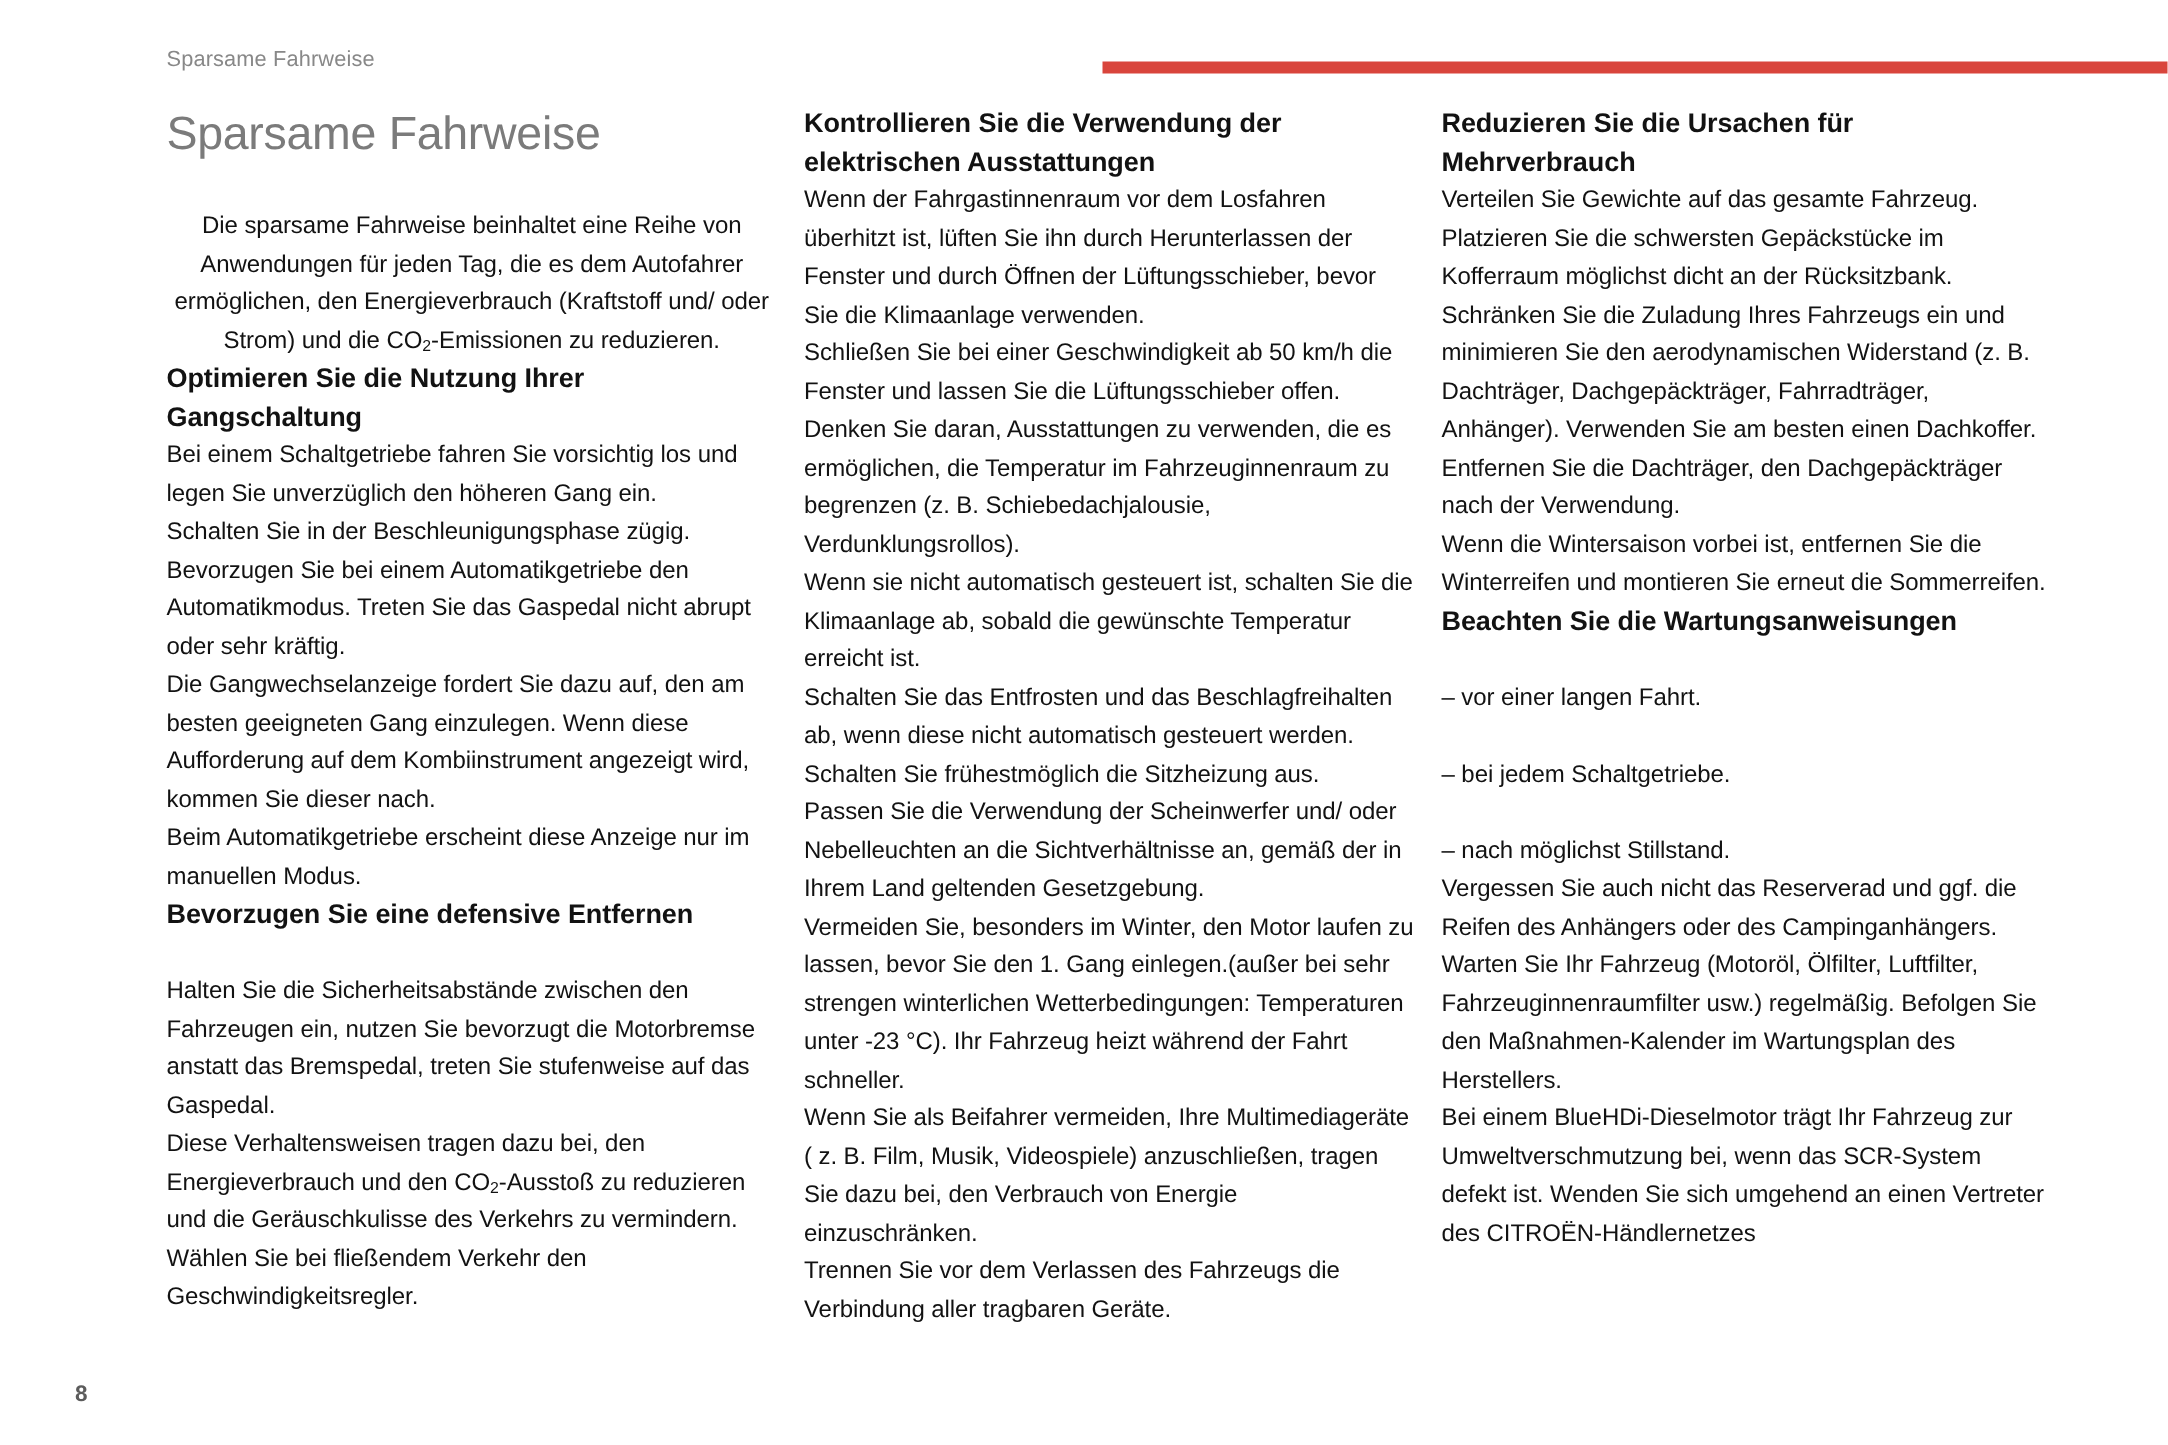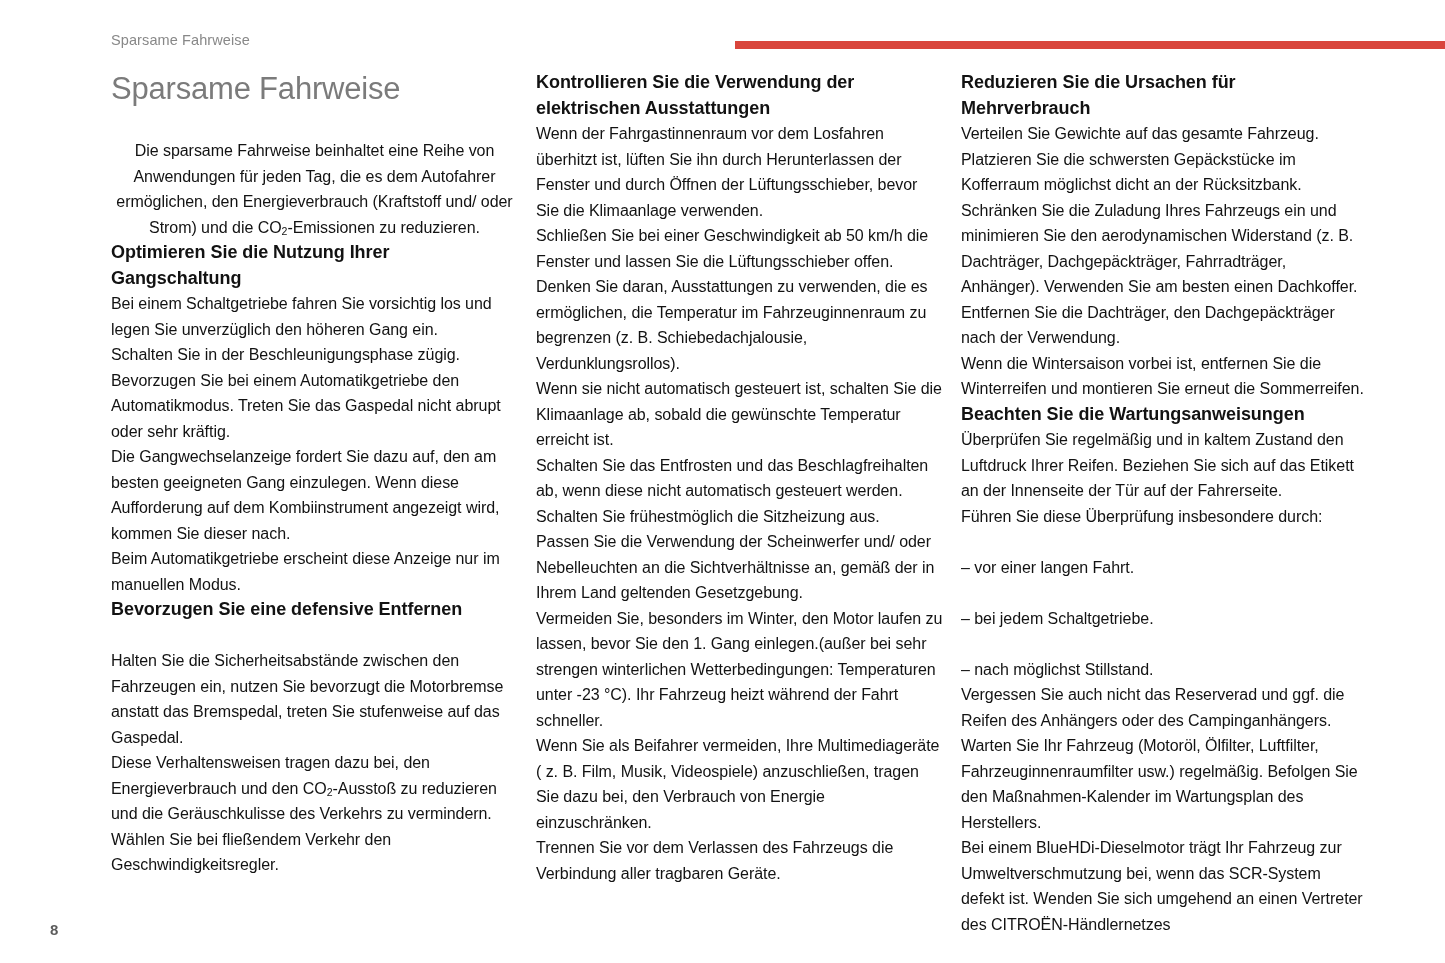--- a/index.html
+++ b/index.html
@@ -164,22 +164,20 @@
     <h2 class="sec-head">Reduzieren Sie die Ursachen für Mehrverbrauch</h2>
 
     <p class="body-text sp-after-head">Verteilen Sie Gewichte auf das gesamte Fahrzeug.
 Platzieren Sie die schwersten Gepäckstücke im Kofferraum möglichst dicht an der Rücksitzbank.
 Schränken Sie die Zuladung Ihres Fahrzeugs ein und minimieren Sie den aerodynamischen Widerstand (z. B. Dachträger, Dachgepäckträger, Fahrradträger, Anhänger). Verwenden Sie am besten einen Dachkoffer.
 Entfernen Sie die Dachträger, den Dachgepäckträger nach der Verwendung.
 Wenn die Wintersaison vorbei ist, entfernen Sie die Winterreifen und montieren Sie erneut die Sommerreifen.</p>
 
     <h2 class="sec-head sp-before-head">Beachten Sie die Wartungsanweisungen</h2>
 
-    <p class="body-text sp-after-head">Überprüfen Sie regelmäßig und in kaltem Zustand den Luftdruck Ihrer Reifen. Beziehen Sie sich auf das Etikett an der Innenseite der Tür auf der Fahrerseite.
-Führen Sie diese Überprüfung insbesondere durch:</p>
 
     <p class="body-text">
       <span>–  vor einer langen Fahrt.</span><br>
       <span>–  bei jedem Schaltgetriebe.</span><br>
       <span>–  nach möglichst Stillstand.</span>
     </p>
 
     <p class="body-text">Vergessen Sie auch nicht das Reserverad und ggf. die Reifen des Anhängers oder des Campinganhängers.
 Warten Sie Ihr Fahrzeug (Motoröl, Ölfilter, Luftfilter, Fahrzeuginnenraumfilter usw.) regelmäßig. Befolgen Sie den Maßnahmen-Kalender im Wartungsplan des Herstellers.
 Bei einem BlueHDi-Dieselmotor trägt Ihr Fahrzeug zur Umweltverschmutzung bei, wenn das SCR-System defekt ist. Wenden Sie sich umgehend an einen Vertreter des CITROËN-Händlernetzes</p>

